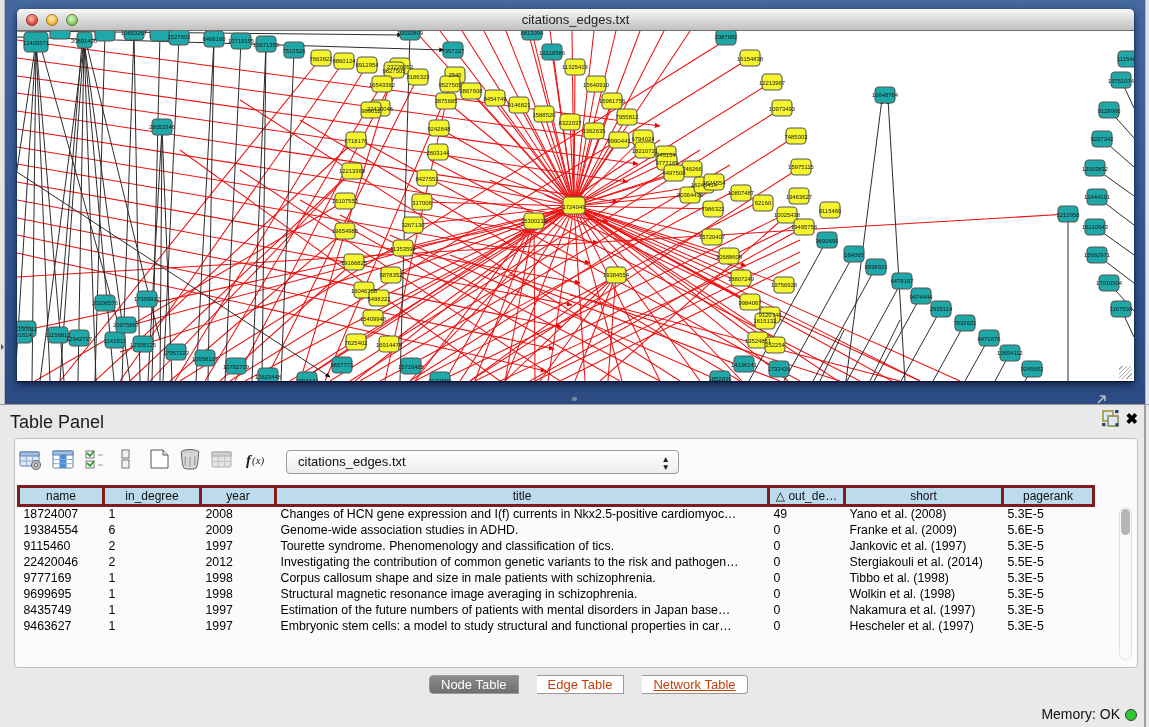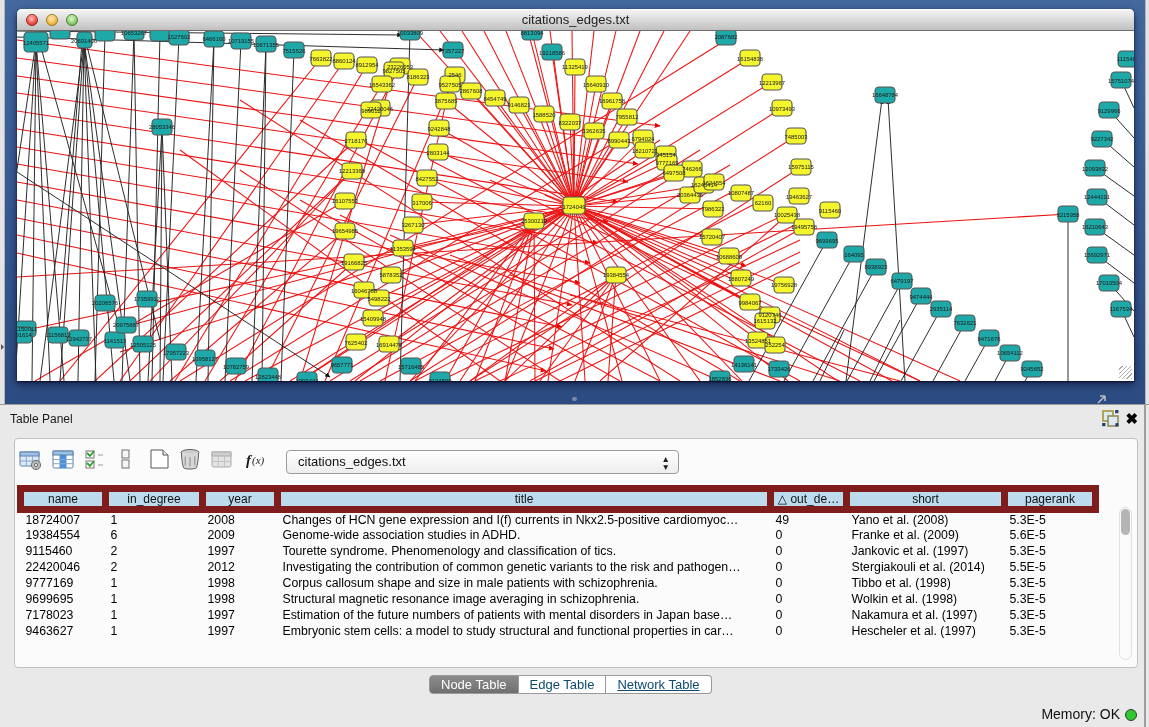--- a/index.html
+++ b/index.html
@@ -15,38 +15,38 @@
 .tl { position:absolute; top:5px; width:12px; height:12px; border-radius:50%; box-shadow:inset 0 1px 1px rgba(255,255,255,.5); }
 #tl-r { left:9px; background:radial-gradient(circle at 4.5px 4px,#ffc5bd,#f0574a 50%,#b0241a); border:1px solid #92251e;}
 #tl-y { left:29px; background:radial-gradient(circle at 4.5px 4px,#ffedbb,#f6bf50 50%,#c78c10); border:1px solid #9e7c17;}
 #tl-g { left:49px; background:radial-gradient(circle at 4.5px 4px,#dff7cd,#96d177 50%,#4f9a2a); border:1px solid #4d7f2b;}
 #canvas { position:absolute; left:0; top:22px; width:1117px; height:350px; background:#fff; overflow:hidden; }
 #grip { position:absolute; right:2px; bottom:2px; width:13px; height:13px;
   background:repeating-linear-gradient(135deg,transparent,transparent 2px,#aaa 2px,#aaa 3px); }
 #tablepanel { position:absolute; left:0; top:404px; width:1149px; height:323px; background:#e9e9e9;
   border-top:1px solid #9a9a9a; }
 #tp-head { position:absolute; left:0; top:0; width:100%; height:29px; }
-#tp-title { position:absolute; left:10px; top:7px; font-size:12px; color:#1a1a1a; }
+#tp-title { position:absolute; left:10px; top:7px; font-size:18px; color:#1a1a1a; }
 #tp-x { position:absolute; right:11px; top:5px; font-size:15px; font-weight:bold; color:#000; }
 #container { position:absolute; left:14px; top:33px; width:1124px; height:230px; background:#fbfbfb;
   border:1px solid #c0c0c0; border-radius:4px; }
 #toolbar { position:absolute; left:0; top:0; width:100%; height:44px; }
 #combo { position:absolute; left:271px; top:11px; width:393px; height:24px; border:1px solid #9b9b9b;
   border-radius:4px; background:linear-gradient(#ffffff,#ededed); font-size:13px; color:#111;
   line-height:22px; padding-left:11px; }
 #combo .arr { position:absolute; right:8px; top:3.5px; font-size:8.5px; color:#222; line-height:8px; }
 #tbl { position:absolute; left:2px; top:46px; width:1100px; height:181px; overflow:hidden; }
 table { border-collapse:collapse; table-layout:fixed; width:1075px; font-size:12.3px; }
-th { background:#bcdcee; border:7px solid #7f1d1d; font-weight:normal; font-size:12px; height:19px; padding:0; color:#111;}
+th { background:#bcdcee; border:3px solid #7f1d1d; font-weight:normal; font-size:12px; height:19px; padding:0; color:#111;}
 td { height:16px; padding:0 0 0 5px; white-space:nowrap; overflow:hidden; color:#000; }
 .c0{width:85px} .c1{width:97px} .c2{width:75px} .c3{width:493px} .c4{width:76px} .c5{width:158px} .c6{width:91px}
 #scroll { position:absolute; right:5px; top:68px; width:13px; height:153px; background:#fafafa; border:1px solid #e0e0e0; border-radius:7px;}
 #thumb { position:absolute; left:1px; top:1px; width:9px; height:26px; background:#b5b5b5; border-radius:5px; }
-#tabs { position:absolute; left:429px; top:270px; height:19px; display:flex; font-size:13px; }
-#tabs div { padding:0 11px; line-height:18px; background:#fff; border:1px solid #999; border-left:none; color:#0c4a6e;}
+#tabs { position:absolute; left:429px; top:270px; height:19px; display:flex; font-size:13px;gap:18px; }
+#tabs div { padding:0 11px; line-height:18px; background:#fff; border:1px solid #999; border-left:none; color:#c2410c;}
 #tabs div:first-child { border-left:1px solid #999; border-radius:4px 0 0 4px;
   background:linear-gradient(#8c8c8c,#6f6f6f); color:#fff; }
 #tabs div:last-child { border-radius:0 4px 4px 0;text-decoration:underline; }
 #status { position:absolute; right:12px; bottom:5px; font-size:14px; color:#111; }
 #memdot { display:inline-block; width:12px; height:12px; border-radius:50%; background:#2fc832; border:1px solid #3a3a3a; vertical-align:-2px; margin-left:5px;}
 </style></head>
 <body>
 <div id="app">
  <div id="desktop"></div>
  <div id="lstrip"></div>
@@ -659,21 +659,21 @@
 <tr>
                 <td class="c0">9699695</td>
                 <td class="c1">1</td>
                 <td class="c2">1998</td>
                 <td class="c3">Structural magnetic resonance image averaging in schizophrenia.</td>
                 <td class="c4">0</td>
                 <td class="c5">Wolkin et al. (1998)</td>
                 <td class="c6">5.3E-5</td>
               </tr>
 <tr>
-                <td class="c0">7178023</td>
+                <td class="c0">8435749</td>
                 <td class="c1">1</td>
                 <td class="c2">1997</td>
                 <td class="c3">Estimation of the future numbers of patients with mental disorders in Japan base…</td>
                 <td class="c4">0</td>
                 <td class="c5">Nakamura et al. (1997)</td>
                 <td class="c6">5.3E-5</td>
               </tr>
 <tr>
                 <td class="c0">9463627</td>
                 <td class="c1">1</td>

